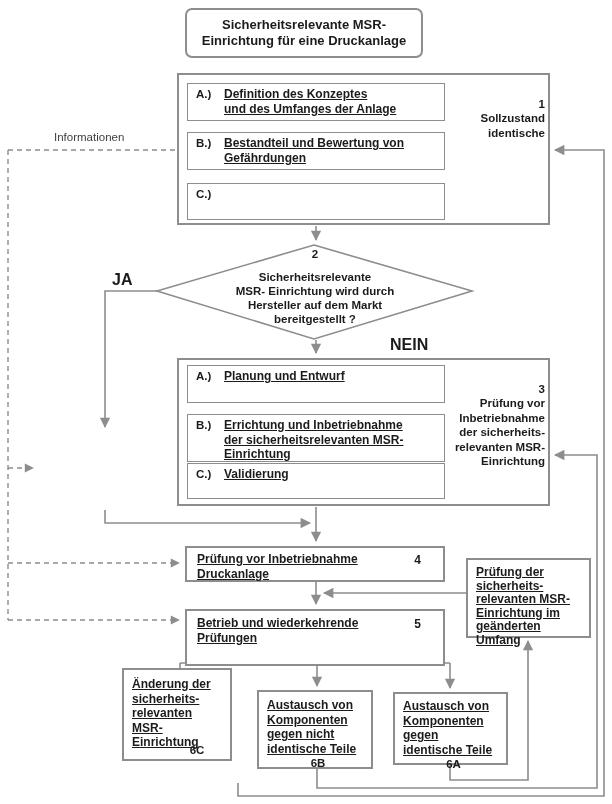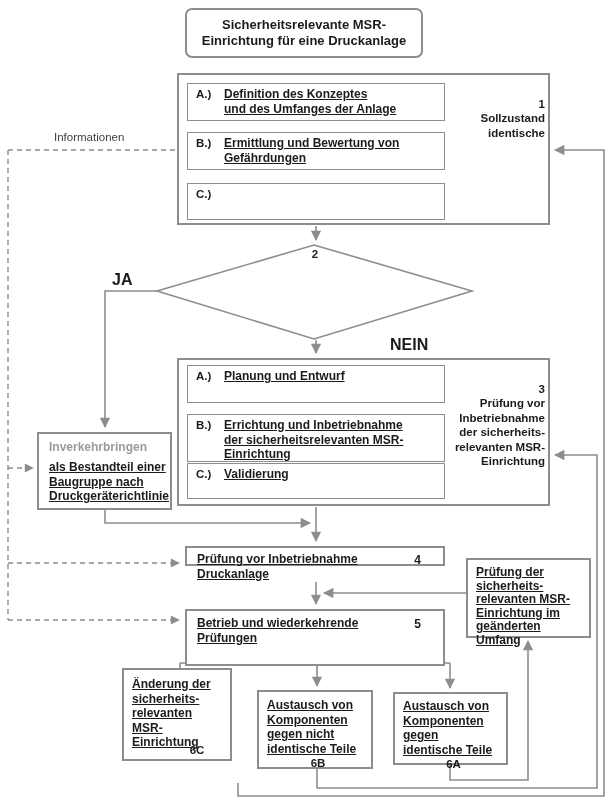--- a/index.html
+++ b/index.html
@@ -90,32 +90,36 @@
   <div class="info-label" style="left:54px;top:131px;">Informationen</div>
 
   <div class="box" style="left:177px;top:73px;width:373px;height:152px;"></div>
   <div class="box inner step" style="left:187px;top:83px;width:258px;height:38px;">
     <span class="step-label">A.)</span>
     <span class="txt">Definition des Konzeptes
 und des Umfanges der Anlage</span>
   </div>
   <div class="box inner step" style="left:187px;top:132px;width:258px;height:38px;">
     <span class="step-label">B.)</span>
-    <span class="txt">Ermittlung und Bewertung von
+    <span class="txt">Bestandteil und Bewertung von
 Gefährdungen</span>
   </div>
   <div class="box inner step" style="left:187px;top:183px;width:258px;height:37px;">
     <span class="step-label">C.)</span>
   </div>
   <div class="side" style="left:440px;top:82px;width:105px;">
     <span class="num">1</span><span>Sollzustand
 identische</span>
   </div>
 
   <div class="dtext" style="left:295px;top:247px;width:40px;">2</div>
+  <div class="dtext" style="left:205px;top:270px;width:220px;">Sicherheitsrelevante
+MSR- Einrichtung wird durch
+Hersteller auf dem Markt
+bereitgestellt ?</div>
   <div class="plain" style="left:112px;top:271px;">JA</div>
   <div class="plain" style="left:366px;top:336px;padding-left:24px;">NEIN</div>
 
   <div class="box" style="left:177px;top:358px;width:373px;height:148px;"></div>
   <div class="box inner step" style="left:187px;top:365px;width:258px;height:38px;">
     <span class="step-label">A.)</span>
     <span class="txt">Planung und Entwurf</span>
   </div>
   <div class="box inner step" style="left:187px;top:414px;width:258px;height:48px;">
     <span class="step-label">B.)</span>
@@ -128,28 +132,22 @@
     <span class="txt">Validierung</span>
   </div>
   <div class="side" style="left:440px;top:367px;width:105px;">
     <span class="num">3</span><span>Prüfung vor
 Inbetriebnahme
 der sicherheits-
 relevanten MSR-
 Einrichtung</span>
   </div>
 
-  <div class="box" style="left:37px;top:432px;width:135px;height:78px;padding:6px 4px 0 10px;">
-    <div class="gray-title">Inverkehrbringen</div>
-    <div class="txt" style="margin-top:6px;">als Bestandteil einer
-Baugruppe nach
-Druckgeräterichtlinie</div>
-  </div>
 
-  <div class="box" style="left:185px;top:546px;width:260px;height:20px;padding:4px 0 0 10px;">
+  <div class="box" style="left:185px;top:546px;width:260px;height:36px;padding:4px 0 0 10px;">
     <div class="txt">Prüfung vor Inbetriebnahme
 Druckanlage</div>
     <div class="num-br" style="right:22px;top:5px;">4</div>
   </div>
 
   <div class="box" style="left:185px;top:609px;width:260px;height:57px;padding:5px 0 0 10px;">
     <div class="txt">Betrieb und wiederkehrende
 Prüfungen</div>
     <div class="num-br" style="right:22px;top:6px;">5</div>
   </div>

